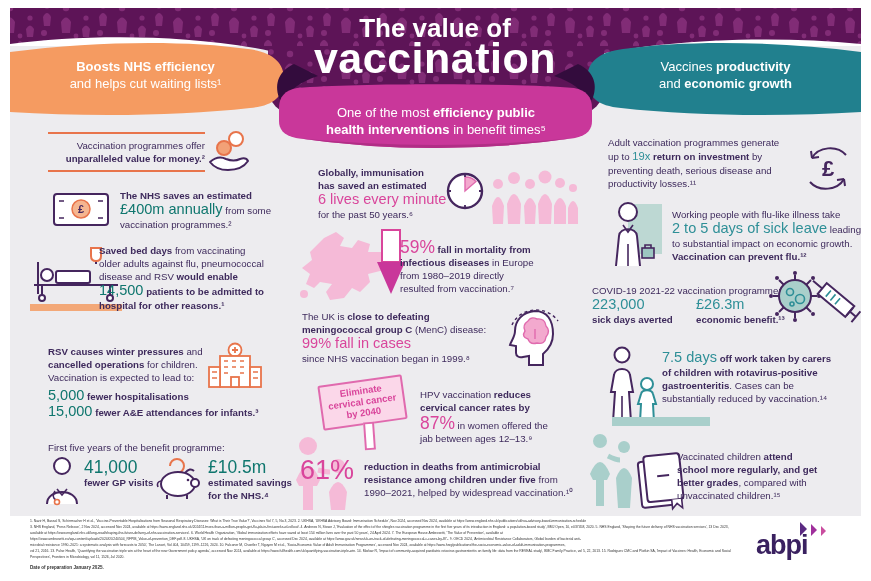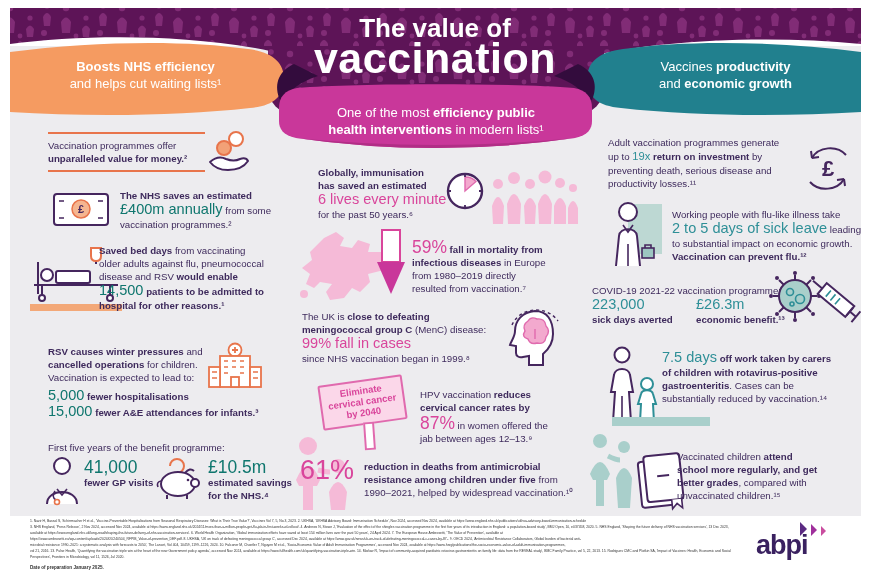--- a/index.html
+++ b/index.html
@@ -67,24 +67,24 @@
     <path d="M296,138 Q435,158 575,138 Q435,152 296,138 Z" fill="#B12E86"></path>
   </svg>
 
   <div class="p ctr title1" style="left:285px;top:11px;width:300px;">The value of</div>
   <div class="p ctr title2" style="left:260px;top:30px;width:350px;">vaccination</div>
   <div class="p ctr ribbon" style="left:28px;top:58px;width:235px;"><span class="r-b">Boosts NHS efficiency</span><span class="r-n">
 and helps cut waiting lists¹</span></div>
   <div class="p ctr ribbon" style="left:608px;top:58px;width:235px;"><span class="r-n">Vaccines </span><span class="r-b">productivity</span><span class="r-n">
 and </span><span class="r-b">economic growth</span></div>
   <div class="p ctr ribbon" style="left:295px;top:104px;width:282px;"><span class="r-n">One of the most </span><span class="r-b">efficiency public
-health interventions</span><span class="r-n"> in modern lists¹</span></div>
+health interventions</span><span class="r-n"> in benefit times⁵</span></div>
 
   <div class="rule" style="left:48px;top:132px;width:157px;"></div>
-  <div class="p acc-o" style="left:48px;top:139px;width:165px;"><span class="r-n">Vaccination programmes offer
+  <div class="p acc-o" style="left:40px;top:139px;width:165px;text-align:right;"><span class="r-n">Vaccination programmes offer
 </span><span class="r-b">unparalleled value for money.²</span></div>
   <div class="abs" style="left:206px;top:130px;">
     <svg width="46" height="44" viewBox="0 0 46 44">
       <circle cx="30" cy="9" r="7" fill="#fff" stroke="#E8744B" stroke-width="2"></circle>
       <circle cx="18" cy="18" r="7" fill="#F2A177" stroke="#E8744B" stroke-width="2"></circle>
       <path d="M4,32 q8,-7 16,-3 q8,3 14,0 q6,-2 8,2 q-6,9 -20,9 q-12,0 -18,-8 z" fill="#fff" stroke="#45265E" stroke-width="2" stroke-linejoin="round"></path>
     </svg>
   </div>
   <div class="rule" style="left:48px;top:170px;width:157px;"></div>
 
@@ -205,21 +205,21 @@
       <circle cx="14" cy="64" r="4" fill="#F5BAD7"></circle>
       <circle cx="100" cy="20" r="4" fill="#F5BAD7"></circle>
     </svg>
   </div>
   <div class="abs" style="left:374px;top:228px;">
     <svg width="34" height="72" viewBox="0 0 34 72">
       <rect x="8" y="2" width="18" height="32" fill="#fff" stroke="#D9459B" stroke-width="2"></rect>
       <path d="M3,34 h28 l-14,32 z" fill="#C9379A"></path>
     </svg>
   </div>
-  <div class="p acc-p" style="left:412px;top:238px;width:172px;"><span class="r-ab">59%</span><span class="r-n"> </span><span class="r-b">fall in mortality from
+  <div class="p acc-p" style="left:400px;top:238px;width:172px;"><span class="r-ab">59%</span><span class="r-n"> </span><span class="r-b">fall in mortality from
 infectious diseases</span><span class="r-n"> in Europe
 from 1980–2019 directly
 resulted from vaccination.⁷</span></div>
 
   <div class="p acc-p" style="left:302px;top:310px;width:205px;"><span class="r-n">The UK is </span><span class="r-b">close to defeating
 meningococcal group C</span><span class="r-n"> (MenC) disease:
 </span><span class="r-am">99% fall in cases</span><span class="r-n">
 since NHS vaccination began in 1999.⁸</span></div>
   <div class="abs" style="left:502px;top:303px;">
     <svg width="60" height="68" viewBox="0 0 60 68">

